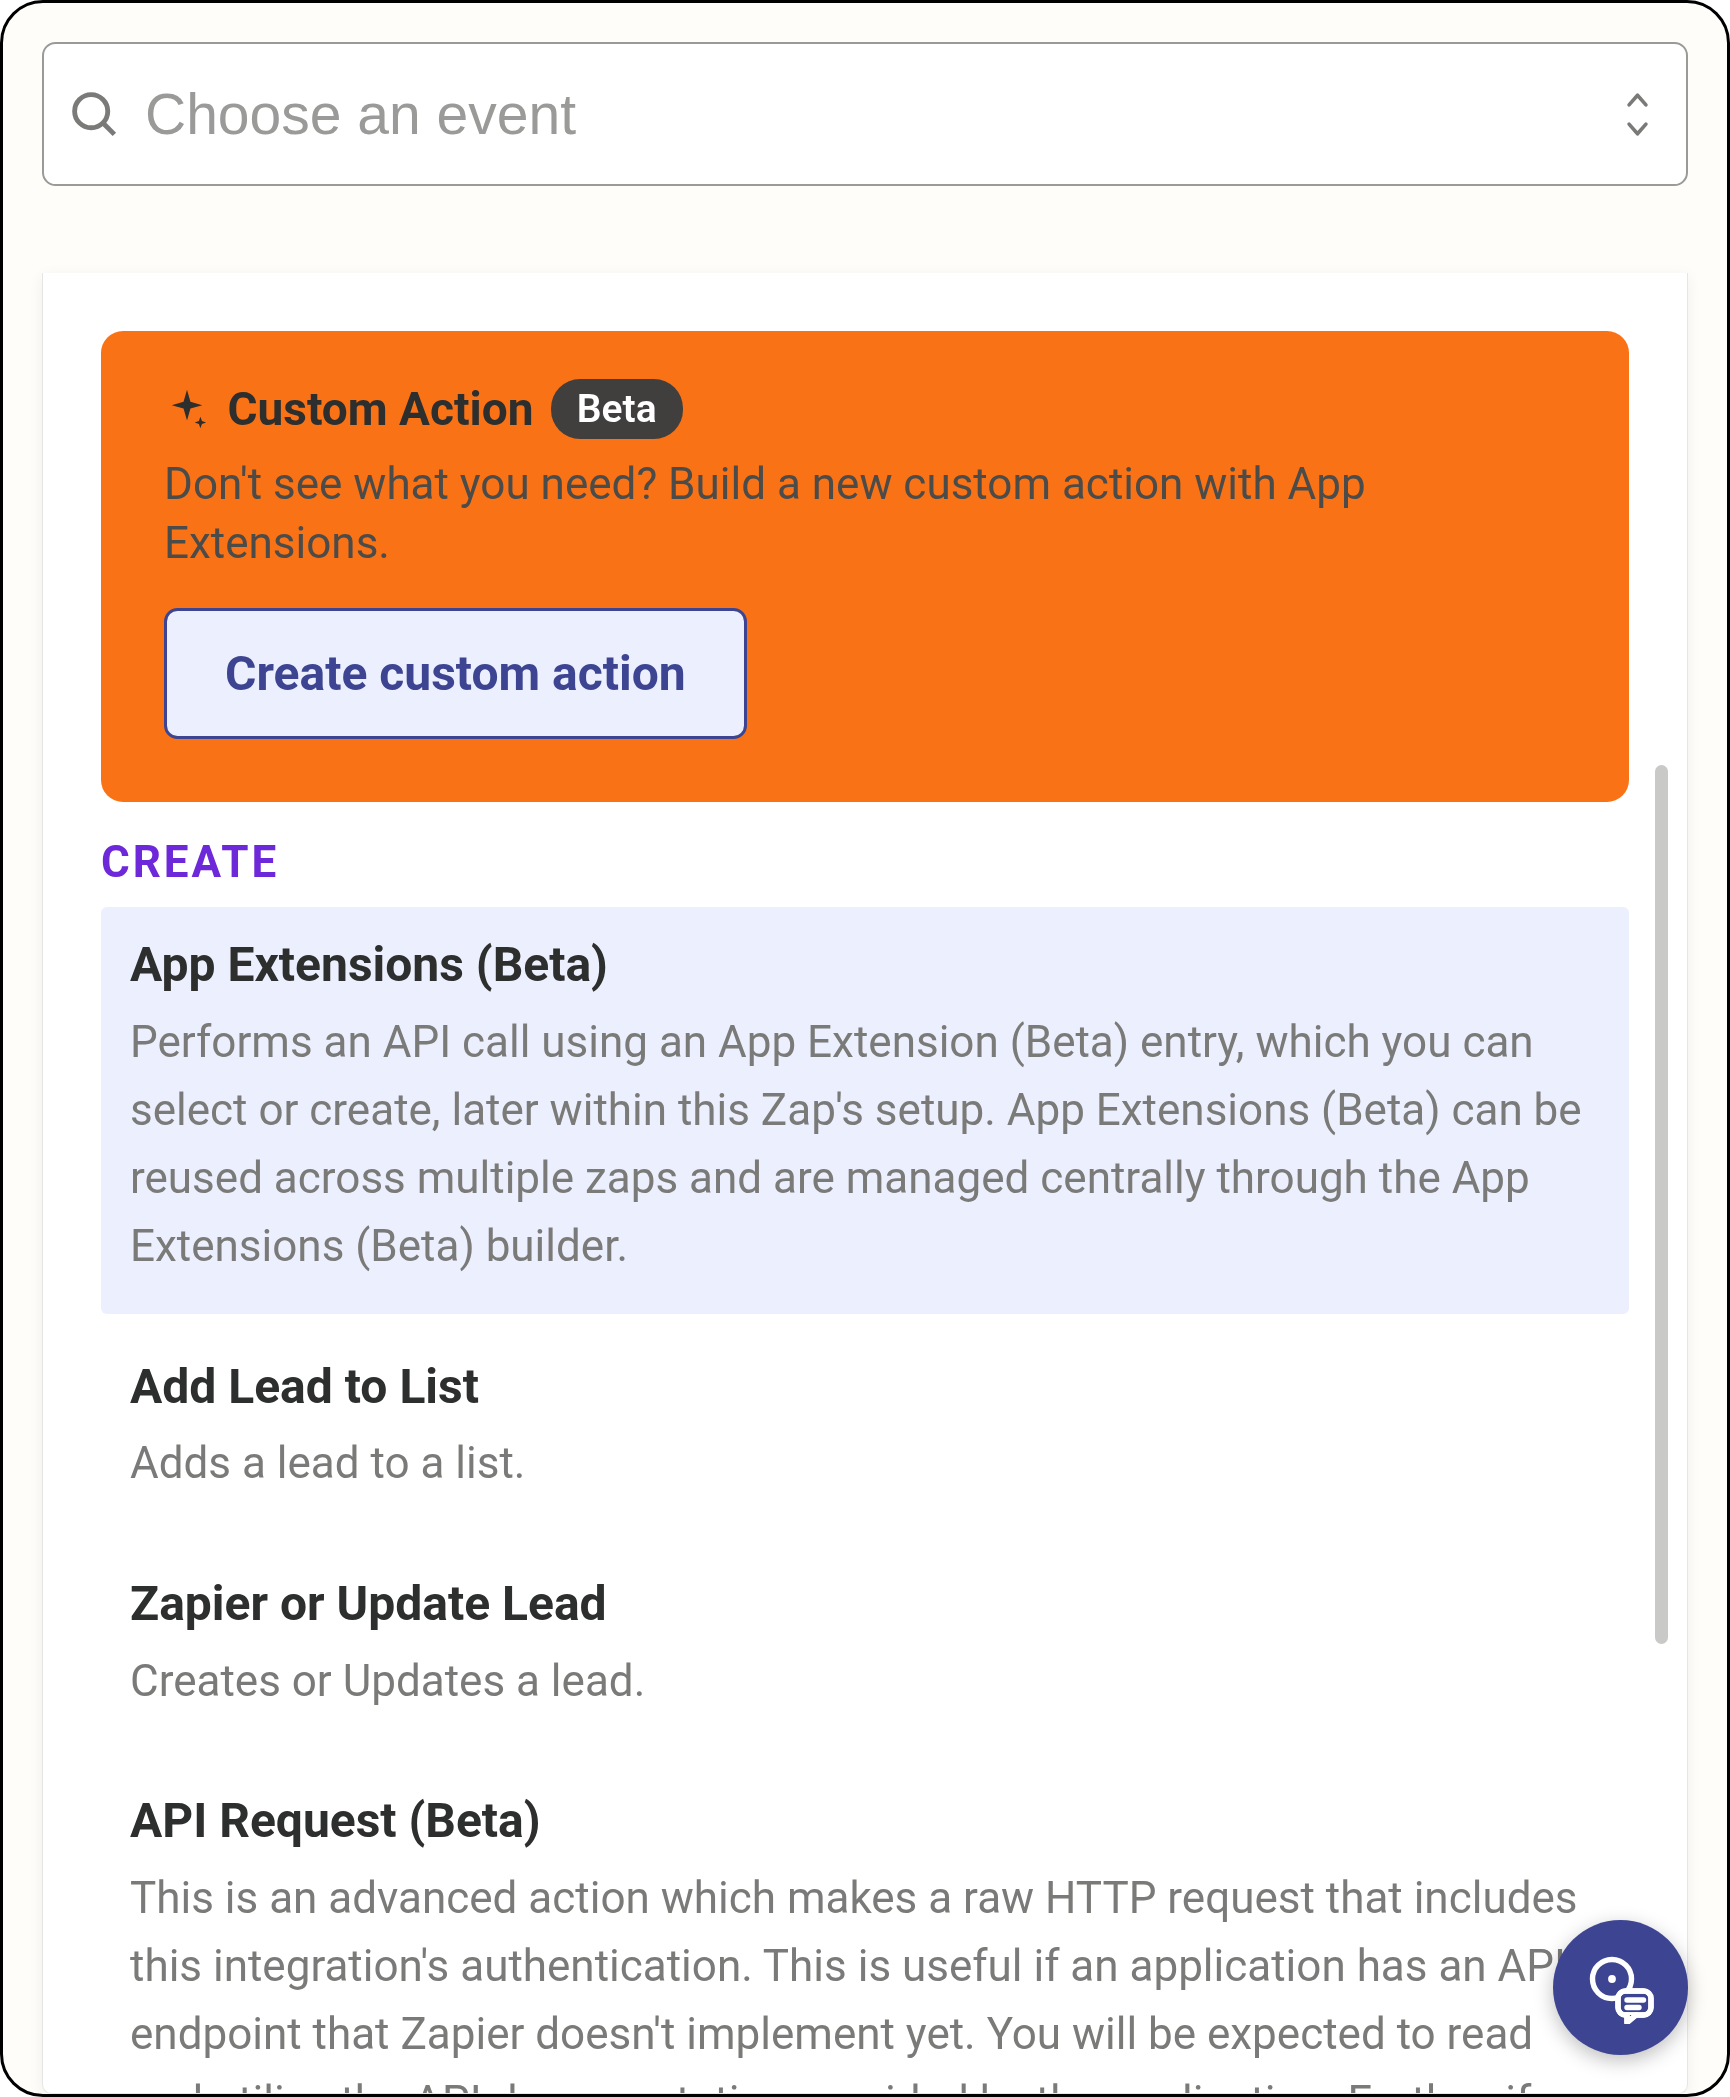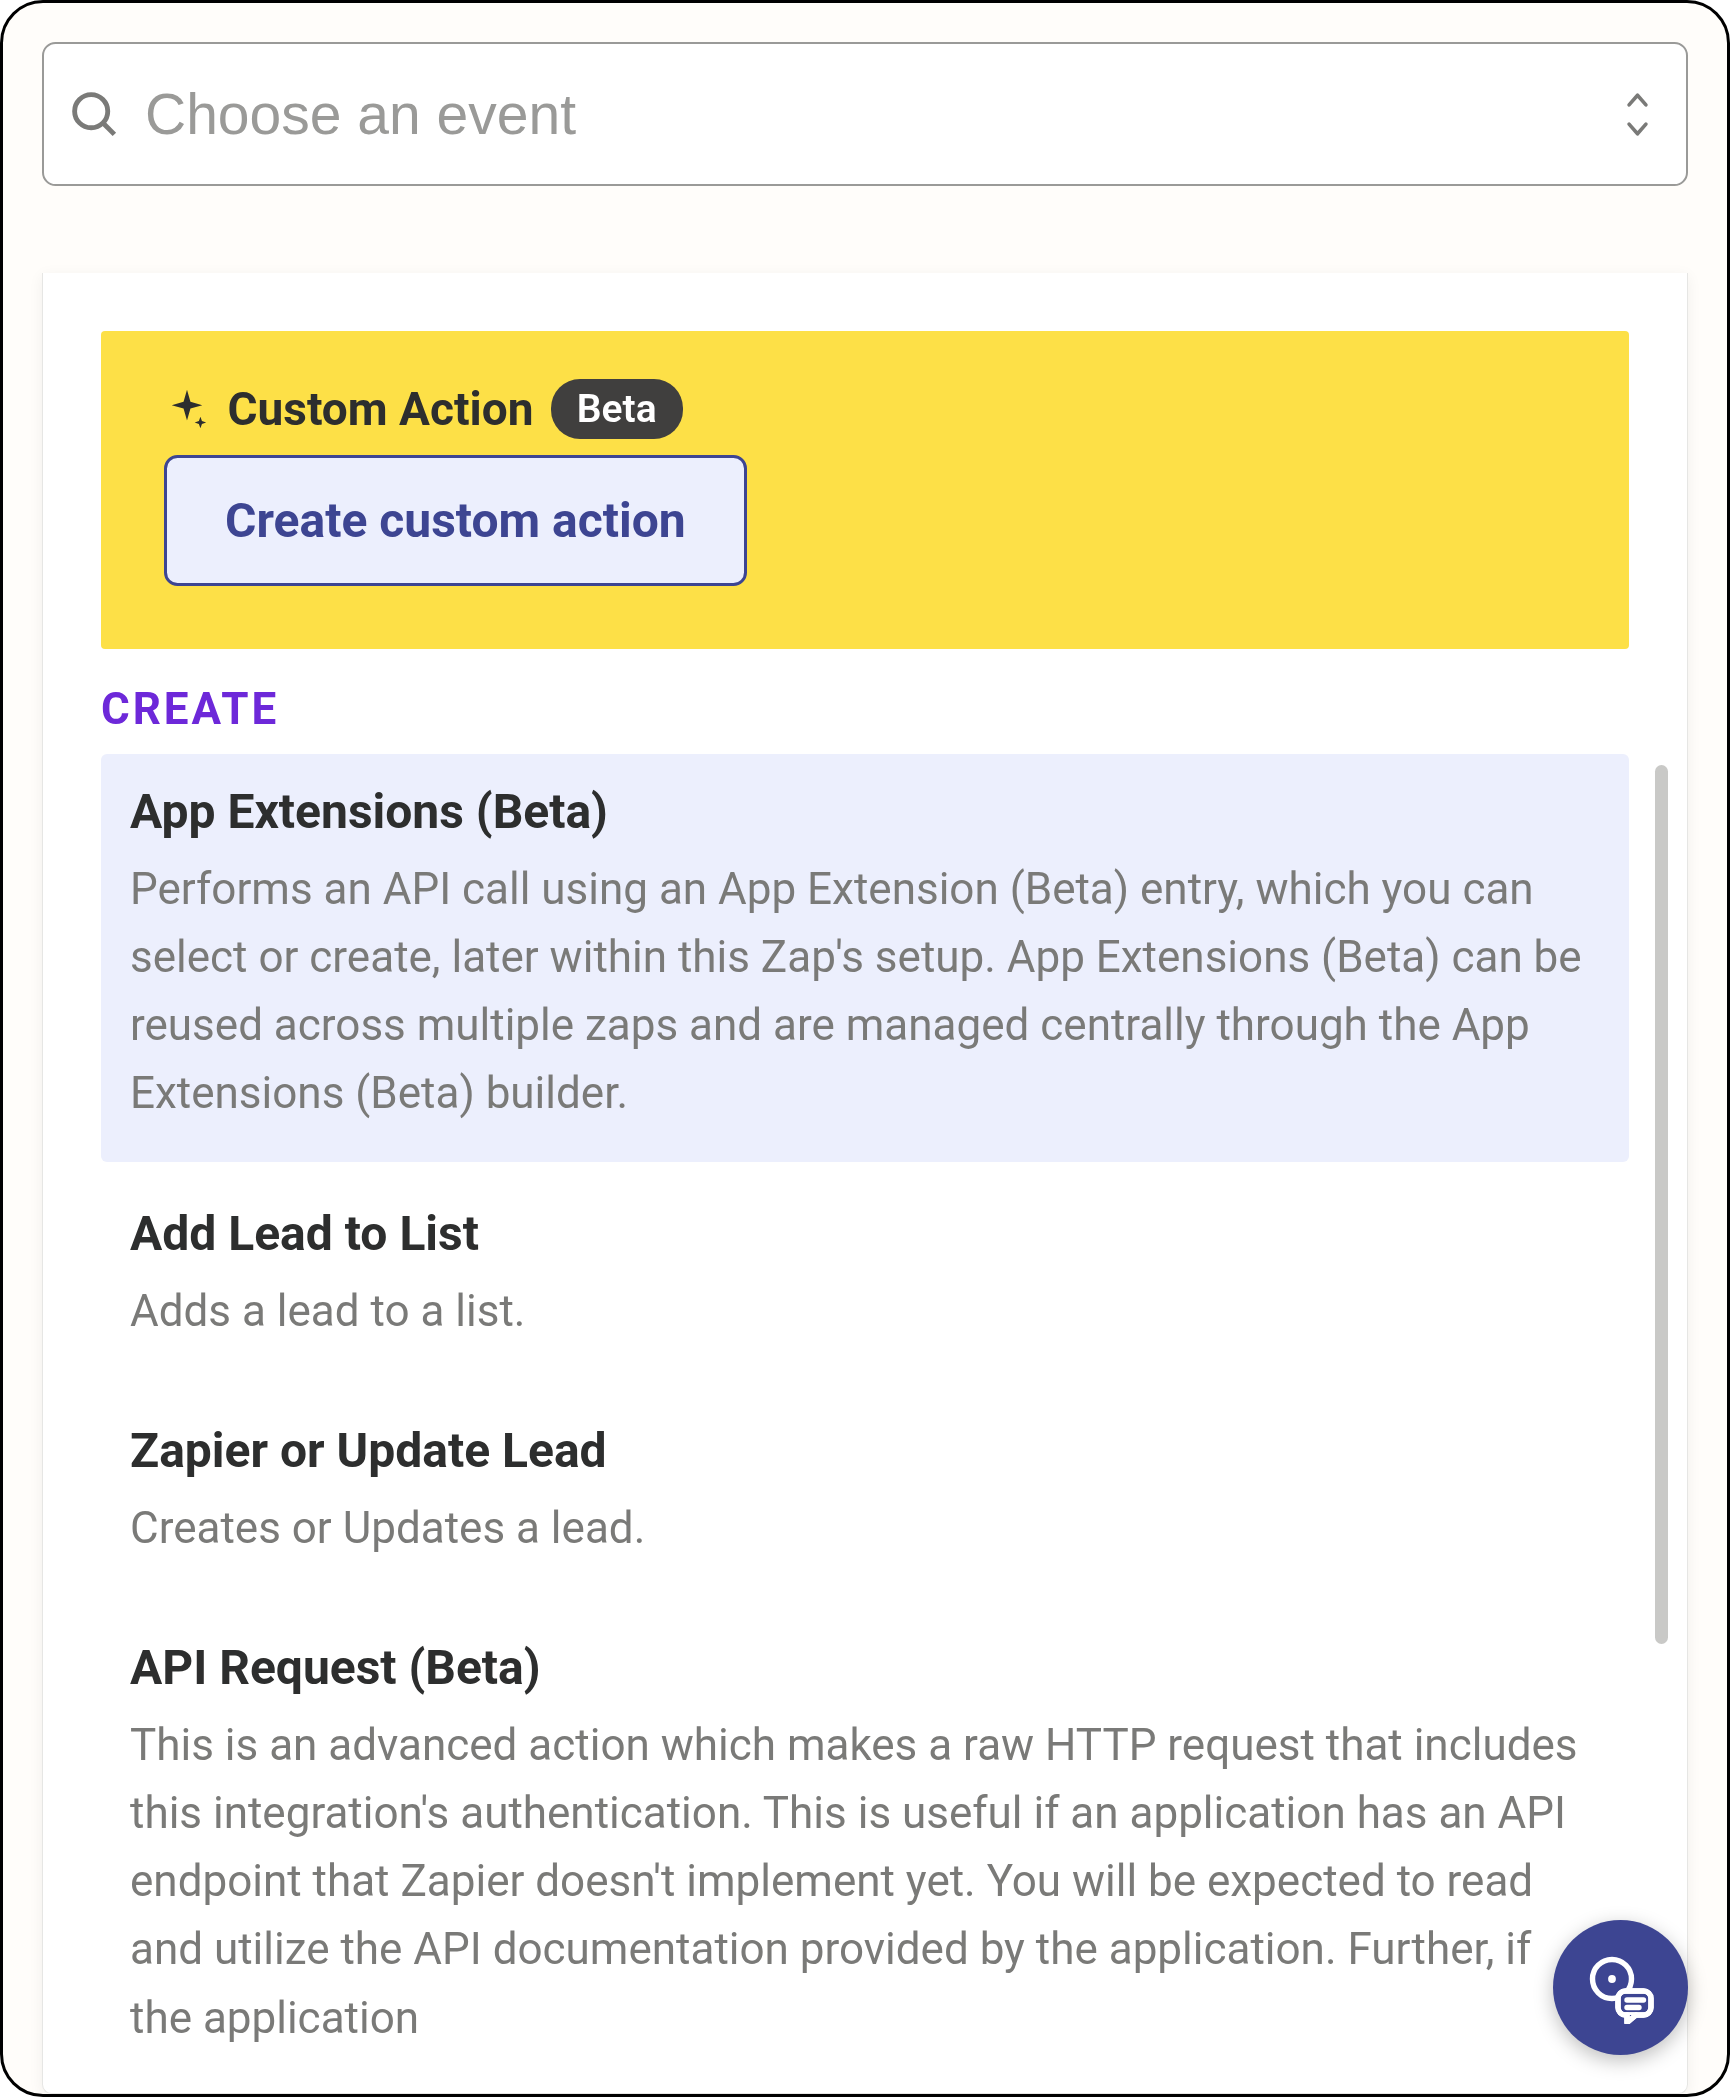--- a/index.html
+++ b/index.html
@@ -89,22 +89,22 @@
     right: -39px;
     top: 434px;
     width: 13.5px;
     height: 879px;
     background: #c9c9c7;
     border-radius: 6.8px;
   }
 
   
   .promo {
-    background: #fde047;
-    border-radius: 4px;
+    background: #f97316;
+    border-radius: 22px;
     padding: 48px 63px 63px 63px;
     margin-bottom: 34px;
   }
   .promo-header {
     display: flex;
     align-items: center;
     gap: 17.4px;
     margin-bottom: 16.4px;
   }
   .sparkle-icon {
@@ -222,20 +222,21 @@
         <div class="promo-header">
           <span class="sparkle-icon">
             <svg viewBox="0 0 24 24" fill="#2d2e2e">
               <path d="M12 2 L13.8 8.2 L20 10 L13.8 11.8 L12 18 L10.2 11.8 L4 10 L10.2 8.2 Z"></path>
               <path d="M19 16 L19.8 18.2 L22 19 L19.8 19.8 L19 22 L18.2 19.8 L16 19 L18.2 18.2 Z"></path>
             </svg>
           </span>
           <span class="promo-title">Custom Action</span>
           <span class="badge">Beta</span>
         </div>
+        <div class="promo-desc">Don't see what you need? Build a new custom action with App Extensions.</div>
         <div class="promo-btn">Create custom action</div>
       </div>
 
       <div class="section-header">CREATE</div>
 
       <div id="options-container">
           <div class="option highlight">
             <div class="option-title">App Extensions (Beta)</div>
             <div class="option-desc">Performs an API call using an App Extension (Beta) entry, which you can select or create, later within this Zap's setup. App Extensions (Beta) can be reused across multiple zaps and are managed centrally through the App Extensions (Beta) builder.</div>
           </div>

